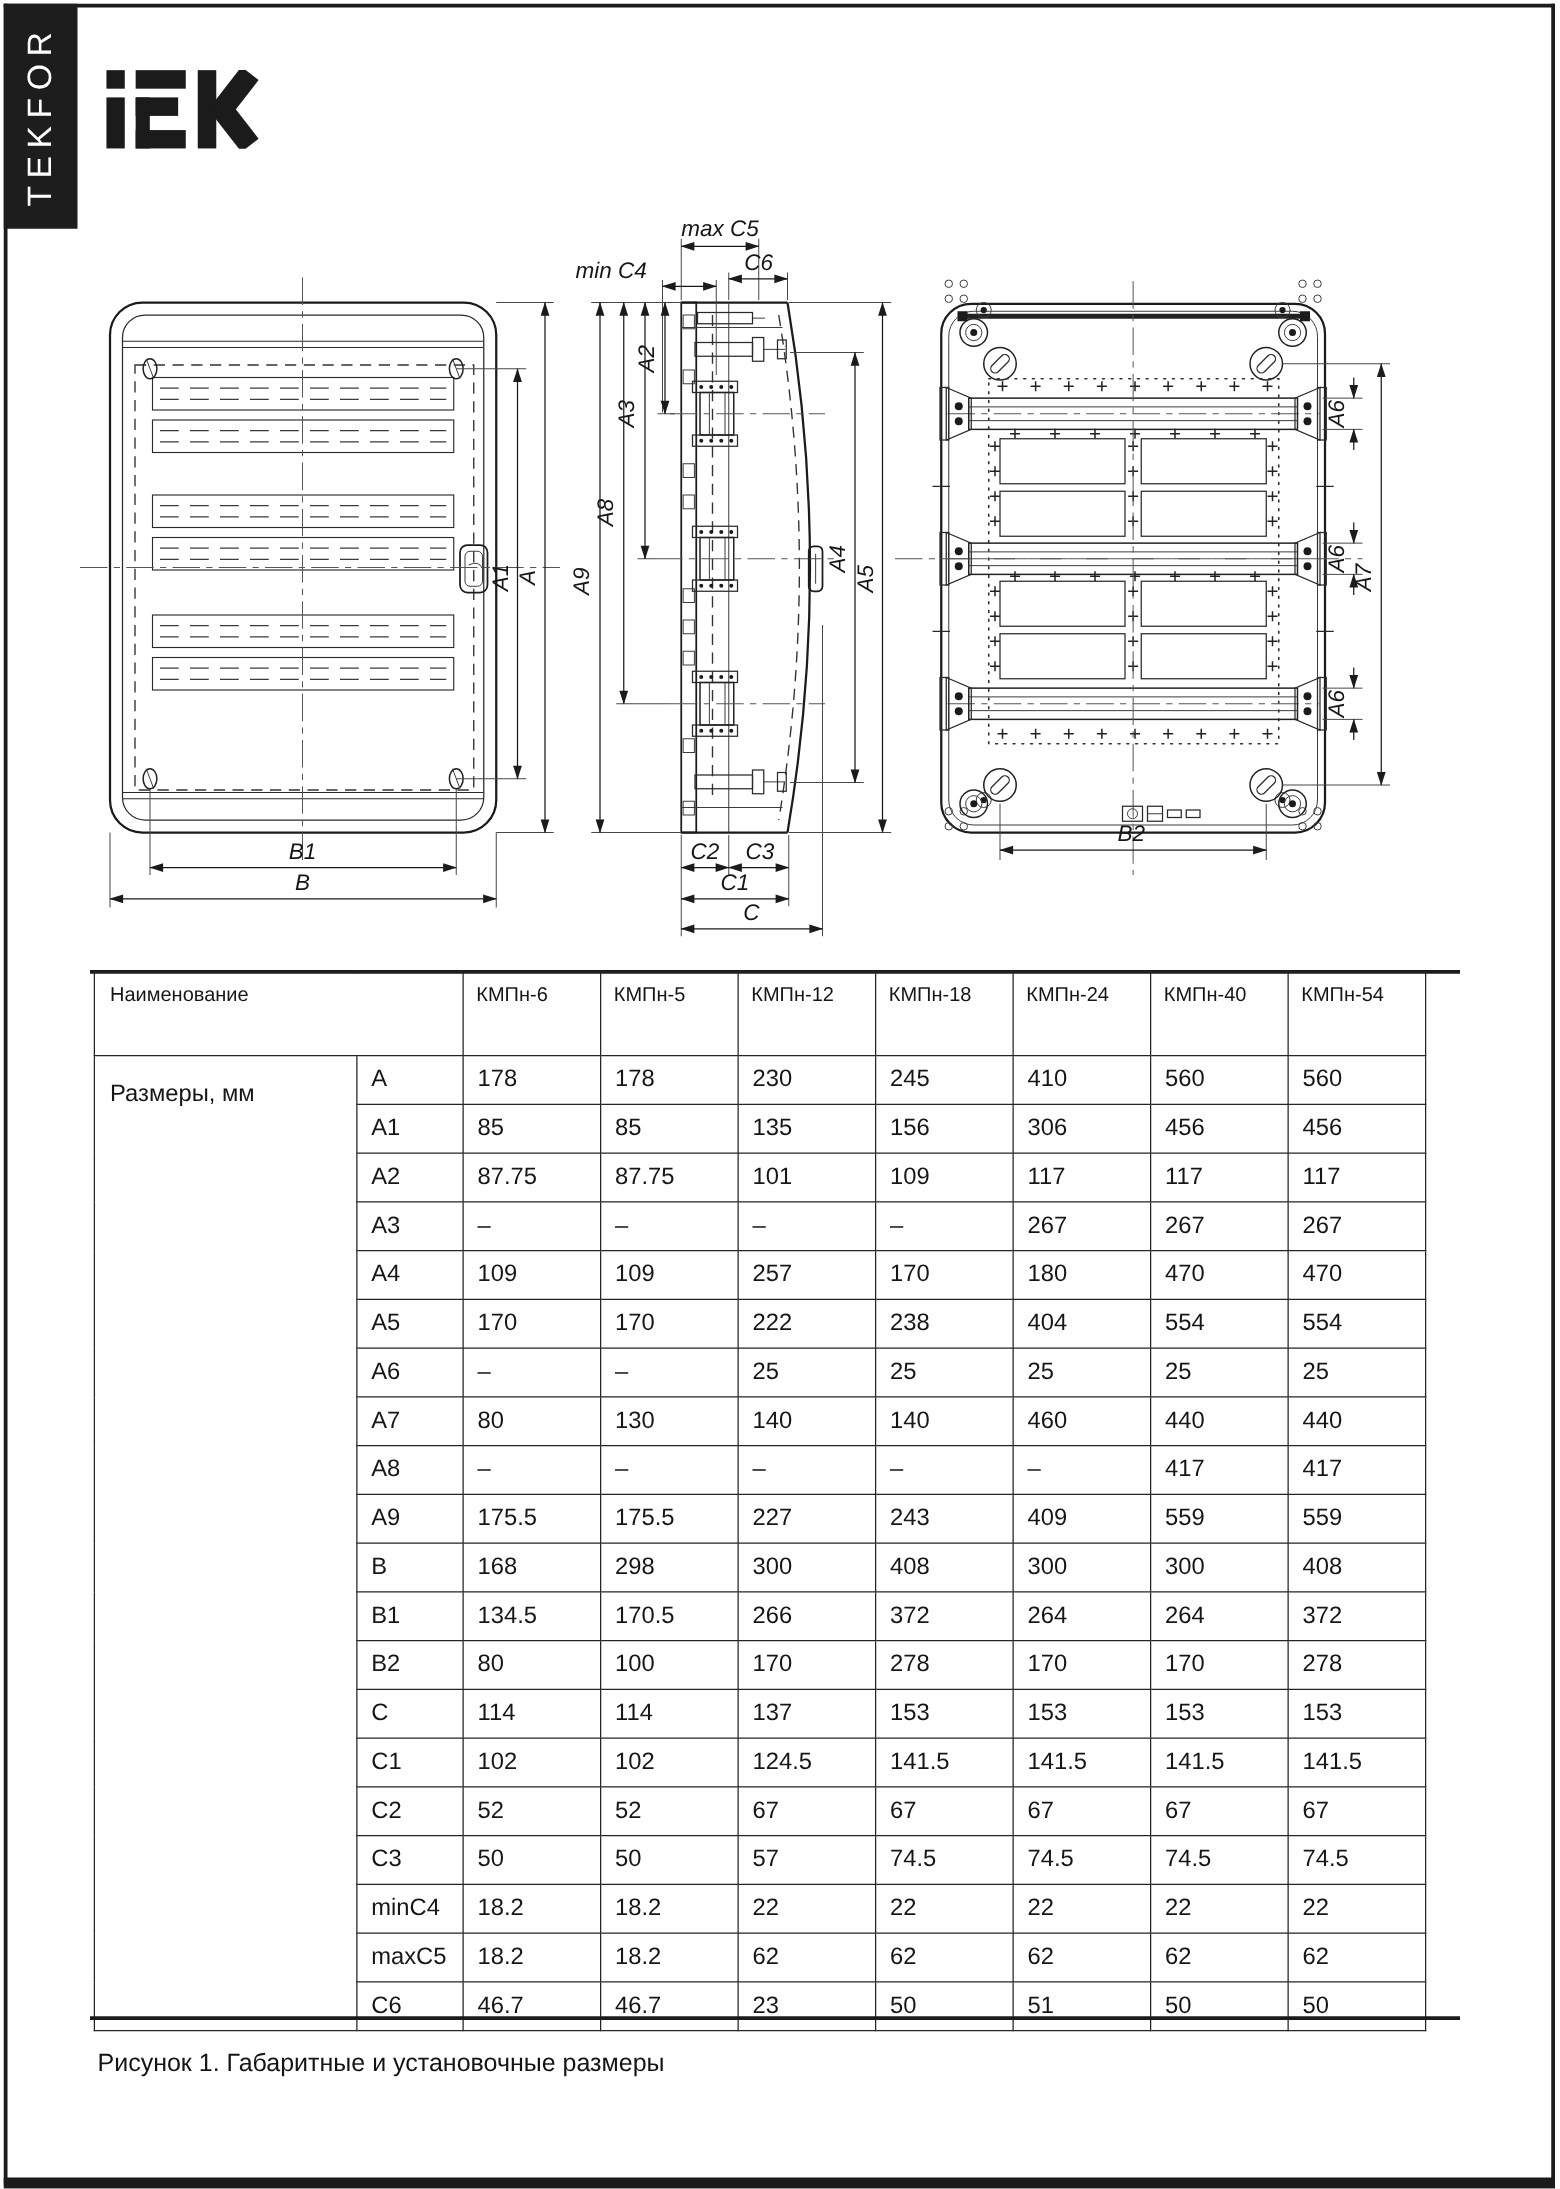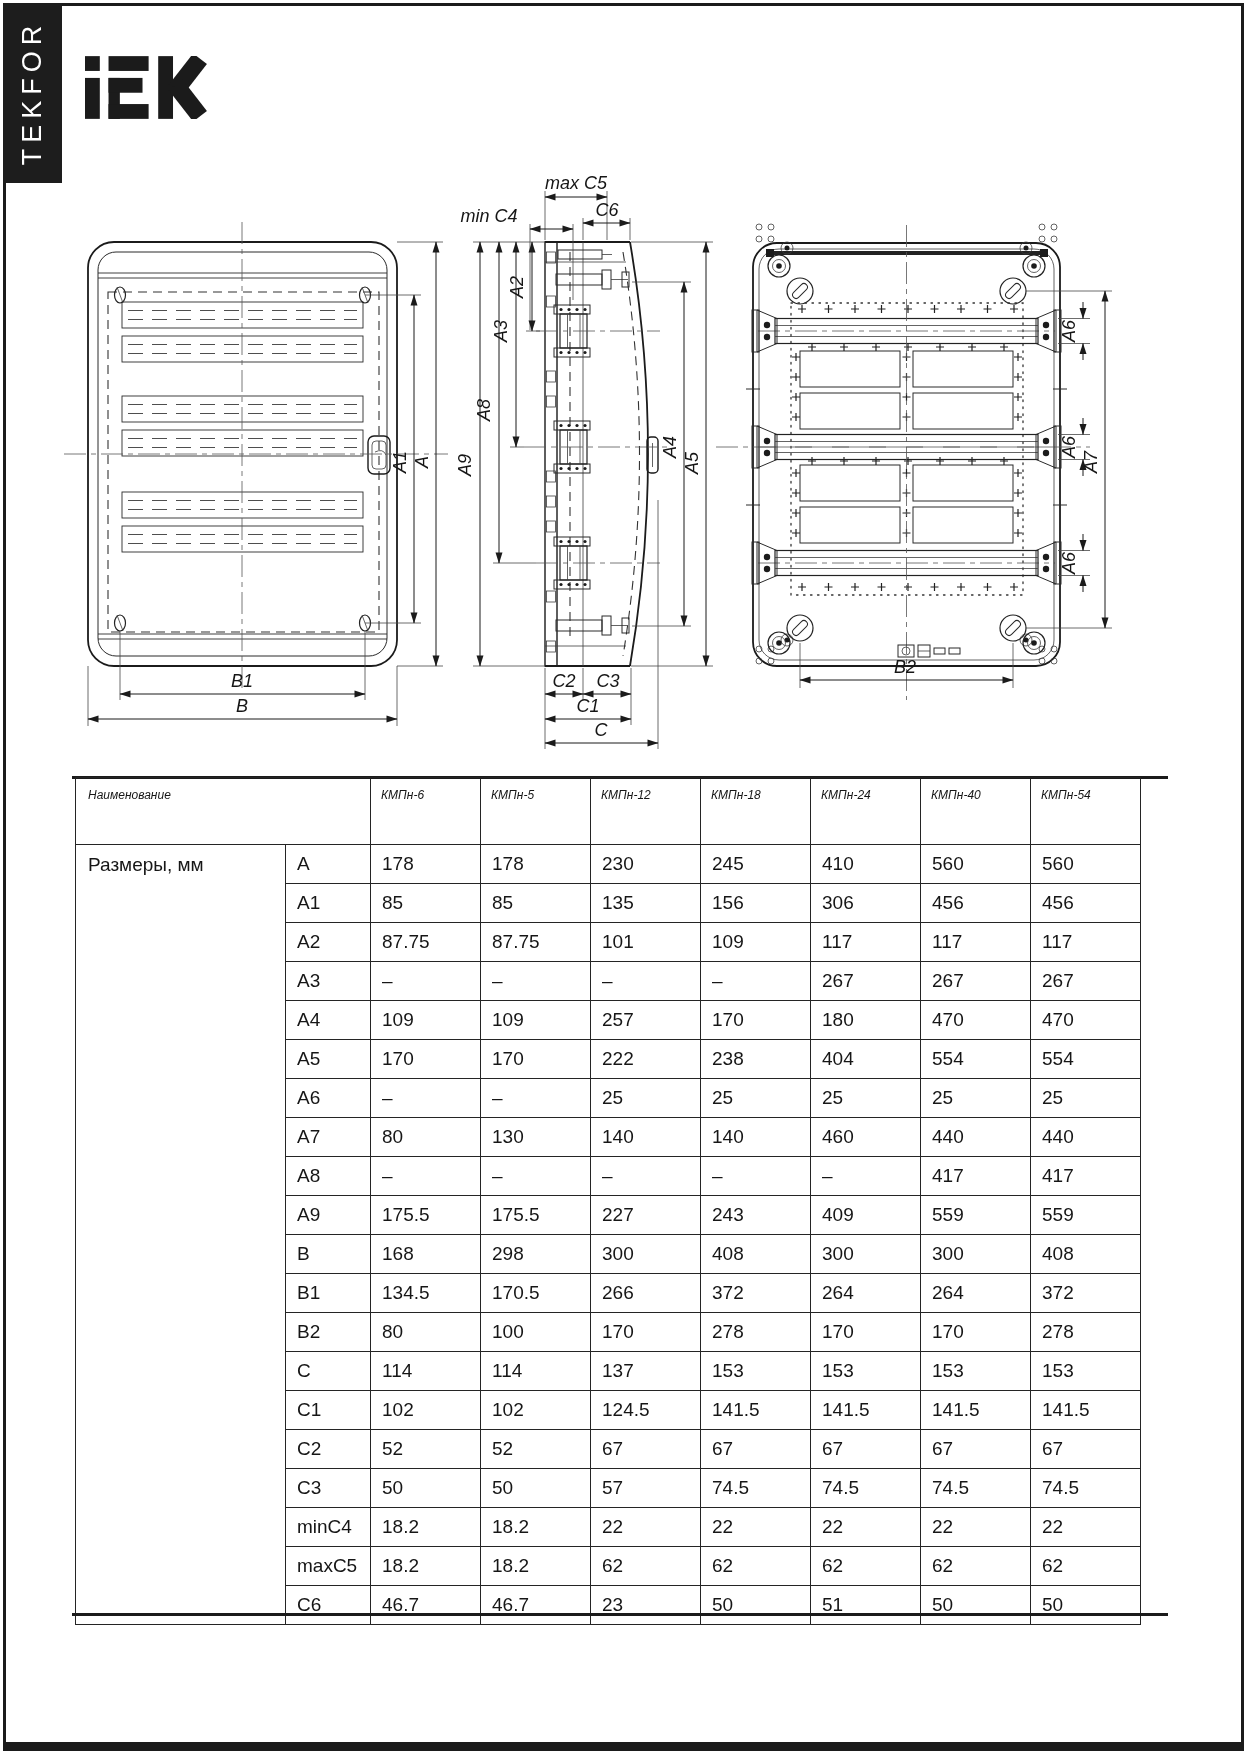--- a/index.html
+++ b/index.html
@@ -33,24 +33,24 @@
   .dot{stroke:#333;stroke-width:1.3;fill:none;stroke-dasharray:1.5 5.5;stroke-linecap:round}
   .fillD{fill:#1b1b1b}
   .dim{font:italic 18px "Liberation Sans",sans-serif;fill:#161616}
   
   .rule{position:absolute;left:72px;width:1096px;height:2.5px;background:#1b1b1b;}
   .rule-t{top:776px;} .rule-b{top:1613px;}
   table.dims{position:absolute;left:75px;top:777px;width:1065px;border-collapse:collapse;
     table-layout:fixed;font-size:19px;color:#161616;}
   table.dims th,table.dims td{border:1px solid #242424;}
   table.dims thead th{height:56px;vertical-align:top;padding:10px 0 0 10px;text-align:left;
-    font-weight:400;font-size:12px;font-style:italic;}
+    font-weight:400;font-size:16px;}
   table.dims thead th.h-name{padding-left:12px;}
   table.dims tbody td{height:38px;padding:0 3px 0 11px;}
-  table.dims td.grp{vertical-align:top;padding-top:9px;padding-left:12px;}
+  table.dims td.grp{vertical-align:top;padding-top:20px;padding-left:12px;}
   .caption{position:absolute;left:78px;top:1640px;font-size:20px;color:#141414;}
 </style>
 </head>
 <body>
 
 <div class="page">
 
   <div class="edge edge-top"></div>
   <div class="edge edge-left"></div>
   <div class="edge edge-right"></div>
@@ -662,13 +662,14 @@
           <td>23</td>
           <td>50</td>
           <td>51</td>
           <td>50</td>
           <td>50</td>
         </tr>
       </tbody>
   </table>
   <div class="rule rule-b"></div>
 
+  <div class="caption">Рисунок 1. Габаритные и установочные размеры</div>
 </div>
 
 </body></html>

